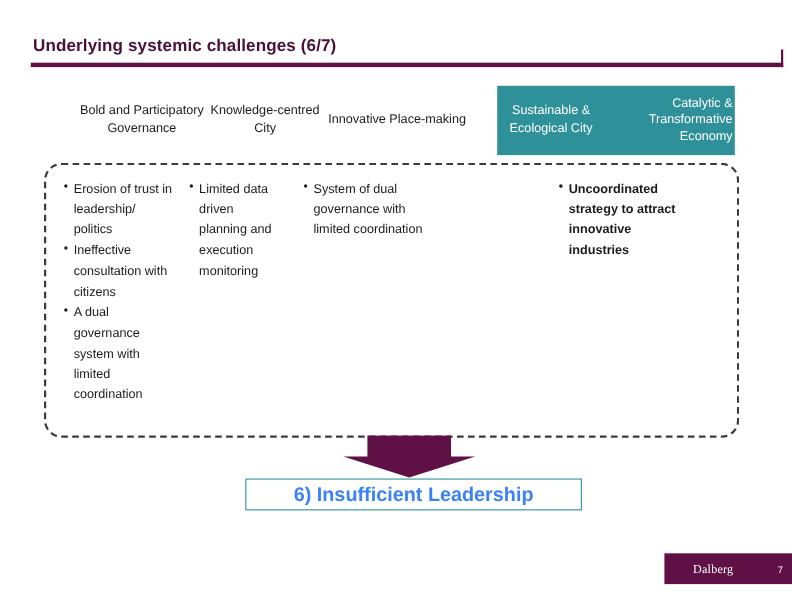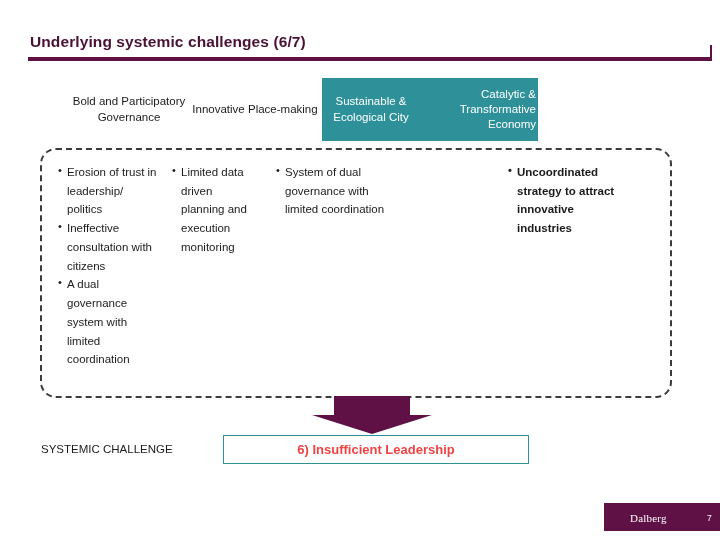--- a/index.html
+++ b/index.html
@@ -160,23 +160,23 @@
     top: 435px;
     width: 306px;
     height: 29px;
     border: 1.5px solid #2e9199;
     box-sizing: border-box;
     display: flex;
     align-items: center;
     justify-content: center;
   }
   .syschal-box span {
-    font-size: 13px;
+    font-size: 18px;
     font-weight: bold;
-    color: #ef4444;
+    color: #3b82f6;
   }
 
   
   .footer-bar {
     position: absolute;
     left: 604px;
     top: 503px;
     width: 116px;
     height: 28px;
     background: #5f1145;
@@ -204,22 +204,23 @@
 
 <div class="slide">
 
   <div class="title">Underlying systemic challenges (6/7)</div>
   <div class="title-rule"></div>
   <div class="title-rule-inner"></div>
   <div class="right-edge"></div>
 
   <div class="header-row">
     <div class="hcell" style="width:118px;margin-left:30px;">Bold and Participatory Governance</div>
+    <div class="hcell" style="width:106px;">Knowledge-centred City</div>
     <div class="hcell" style="width:134px;">Innovative Place-making</div>
-    <div class="hcell teal" style="width:98px;">Sustainable &amp; Ecological City</div>
+    <div class="hcell teal" style="width:98px;margin-left:24px;">Sustainable &amp; Ecological City</div>
     <div class="hcell teal" style="width:118px;text-align:right;">Catalytic &amp; Transformative Economy</div>
   </div>
 
   <div class="dashed-box"></div>
 
   <div class="col" style="left:172px; width:78px;">
     <ul>
       <li>Limited data driven planning and execution monitoring</li>
     </ul>
   </div>
@@ -242,21 +243,20 @@
     <ul>
       <li>Uncoordinated strategy to attract innovative industries</li>
     </ul>
   </div>
 
   <div class="arrow">
     <div class="arrow-shaft"></div>
     <div class="arrow-head"></div>
   </div>
 
-  <div class="syschal-label">SYSTEMIC CHALLENGE</div>
   <div class="syschal-box">
     <span>6) Insufficient Leadership</span>
   </div>
 
   <div class="footer-bar"></div>
   <div class="footer-logo">Dalberg</div>
   <div class="footer-page">7</div>
 
 </div>
 

